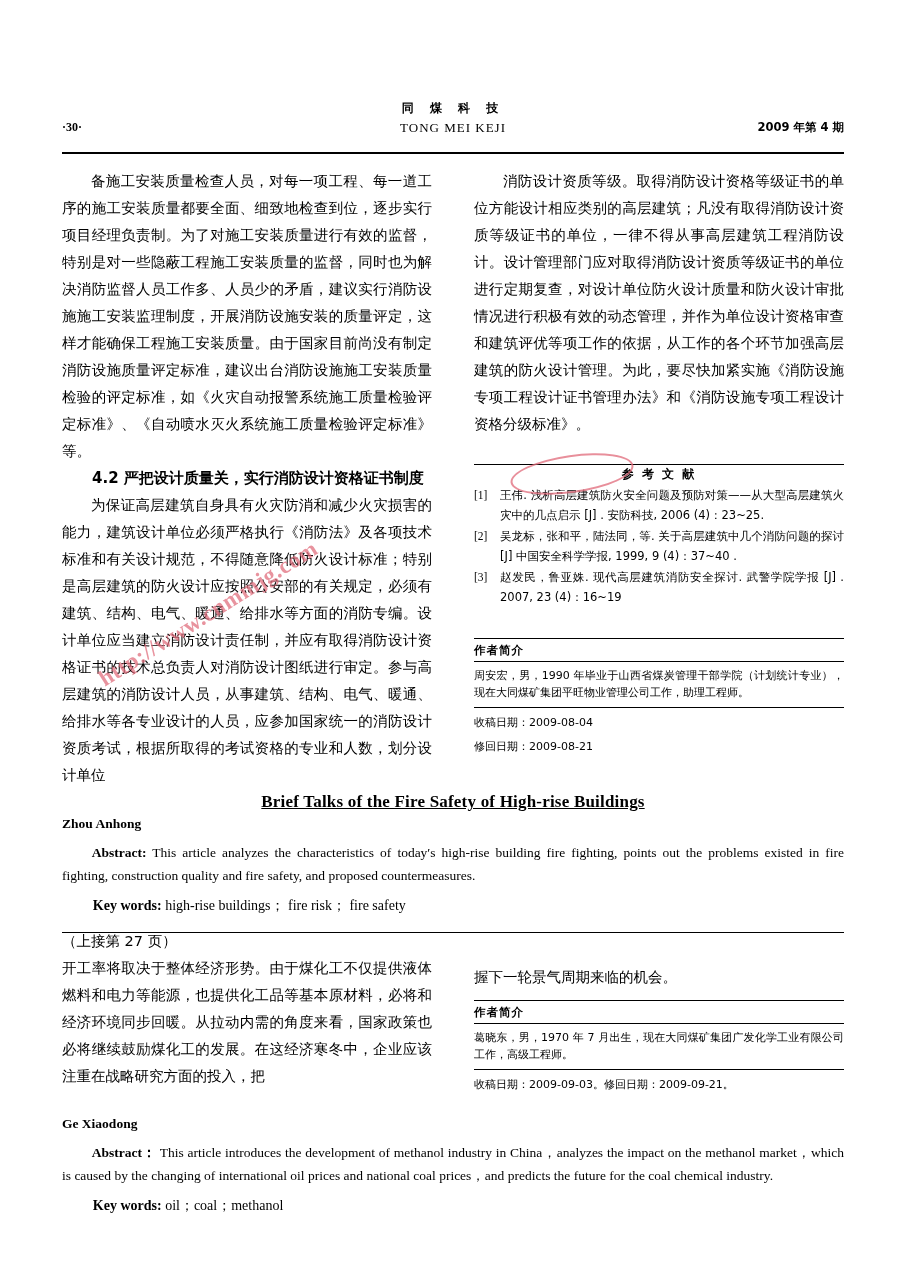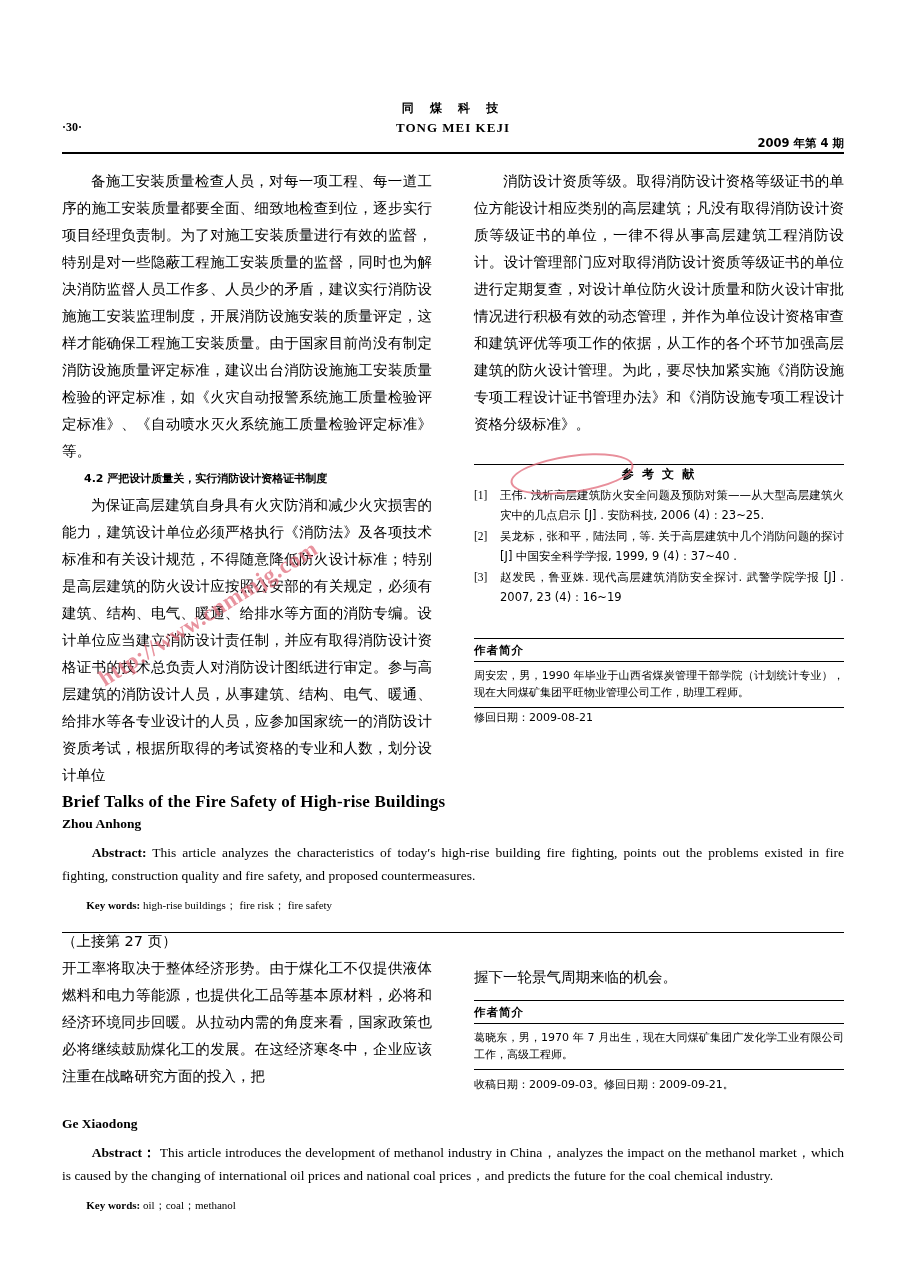--- a/index.html
+++ b/index.html
@@ -41,36 +41,36 @@
     letter-spacing: 6px;
     white-space: nowrap;
   }
   .header .journal-en {
     position: absolute;
     left: 50%;
     top: 20px;
     transform: translateX(-50%);
     font-family: "Liberation Serif", serif;
     font-size: 13px;
-    font-weight: bold;
+    font-weight: normal;
     letter-spacing: 1px;
     white-space: nowrap;
   }
   .header .page-no {
     position: absolute;
     left: 0;
     top: 20px;
     font-family: "Liberation Serif", serif;
     font-size: 12px;
     font-weight: bold;
   }
   .header .issue {
     position: absolute;
     right: 0;
-    top: 36px;
+    top: 20px;
     font-family: "DejaVu Sans", sans-serif;
     font-size: 11.5px;
     font-weight: bold;
     white-space: nowrap;
   }
   .rule {
     position: absolute;
     background: #000;
   }
 
@@ -85,21 +85,21 @@
   }
   .col p {
     margin: 0;
     text-indent: 2em;
   }
   .col p.noindent {
     text-indent: 0;
   }
   .sec-head {
     font-weight: bold;
-    font-size: 11px;
+    font-size: 15px;
     line-height: 27px;
     margin: 0;
     text-indent: 0;
   }
 
   
   .refs-title {
     text-align: center;
     font-size: 12px;
     font-weight: bold;
@@ -155,39 +155,41 @@
   }
 
   
   .en-block {
     position: absolute;
     width: 782px;
     left: 62px;
     font-family: "Liberation Serif", serif;
   }
   .en-title {
+    text-align: center;
     font-size: 17px;
     font-weight: bold;
     letter-spacing: 0.2px;
+    text-decoration: underline;
   }
   .en-author {
     font-size: 13.5px;
     font-weight: bold;
     margin-top: 4px;
   }
   .en-abs {
     font-size: 13.5px;
     line-height: 23px;
     text-align: justify;
     margin-top: 9px;
     text-indent: 2.2em;
   }
   .en-abs b { font-weight: bold; }
   .en-kw {
-    font-size: 11px;
+    font-size: 14px;
     line-height: 23px;
     margin-top: 7px;
     text-indent: 2.2em;
   }
 
   
   .watermark {
     position: absolute;
     left: 130px;
     top: 565px;
@@ -257,20 +259,21 @@
       </div>
     </div>
   </div>
 
   <div class="authorbox" style="left:474px; top:638px;">
     <div class="bar-top"></div>
     <div class="label">作者简介</div>
     <div class="bar-mid"></div>
     <div class="bio">周安宏，男，1990 年毕业于山西省煤炭管理干部学院（计划统计专业），现在大同煤矿集团平旺物业管理公司工作，助理工程师。</div>
     <div class="bar-bottom"></div>
+    <div class="dates">收稿日期：2009-08-04</div>
     <div class="dates" style="padding-top:0;">修回日期：2009-08-21</div>
   </div>
 
   <div class="en-block" style="top:792px;">
     <div class="en-title">Brief Talks of the Fire Safety of High-rise Buildings</div>
     <div class="en-author">Zhou Anhong</div>
     <div class="en-abs"><b>Abstract:</b> <span>This article analyzes the characteristics of today′s high-rise building fire fighting, points out the problems existed in fire fighting, construction quality and fire safety, and proposed countermeasures.</span></div>
     <div class="en-kw"><b>Key words:</b> <span>high-rise buildings； fire risk； fire safety</span></div>
   </div>
 

